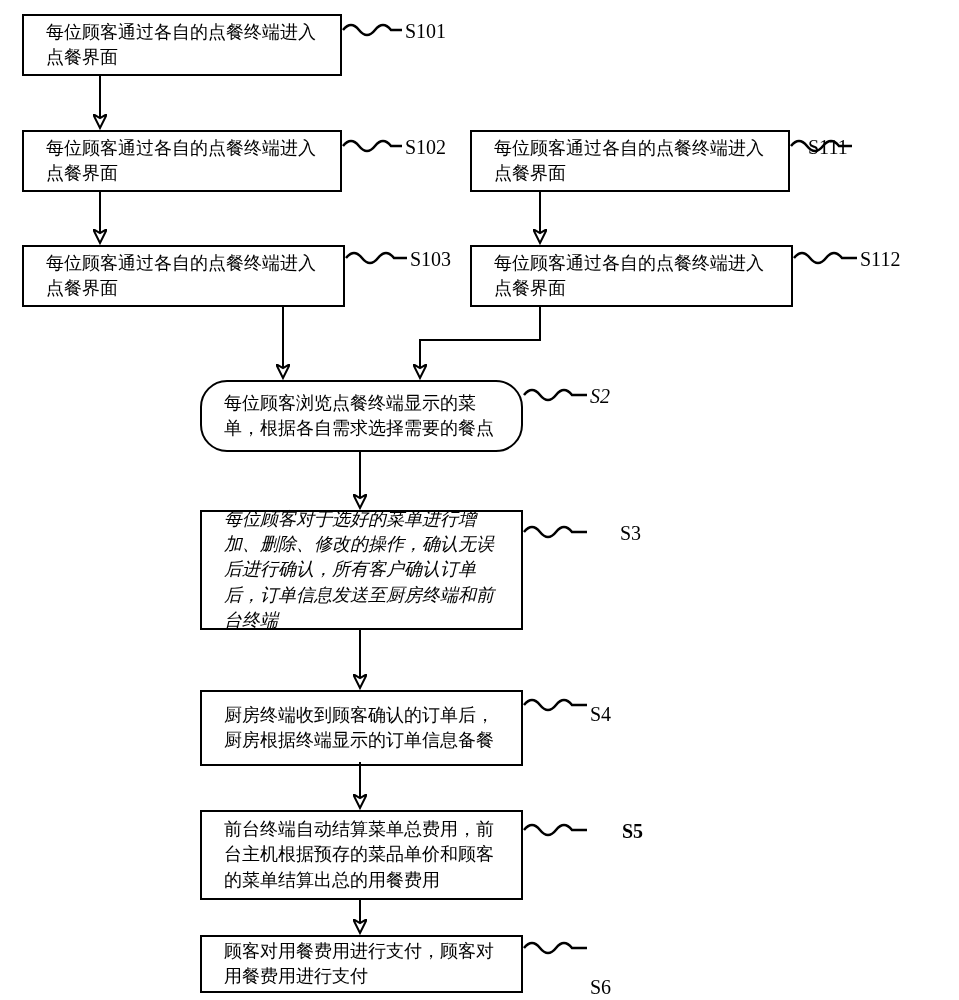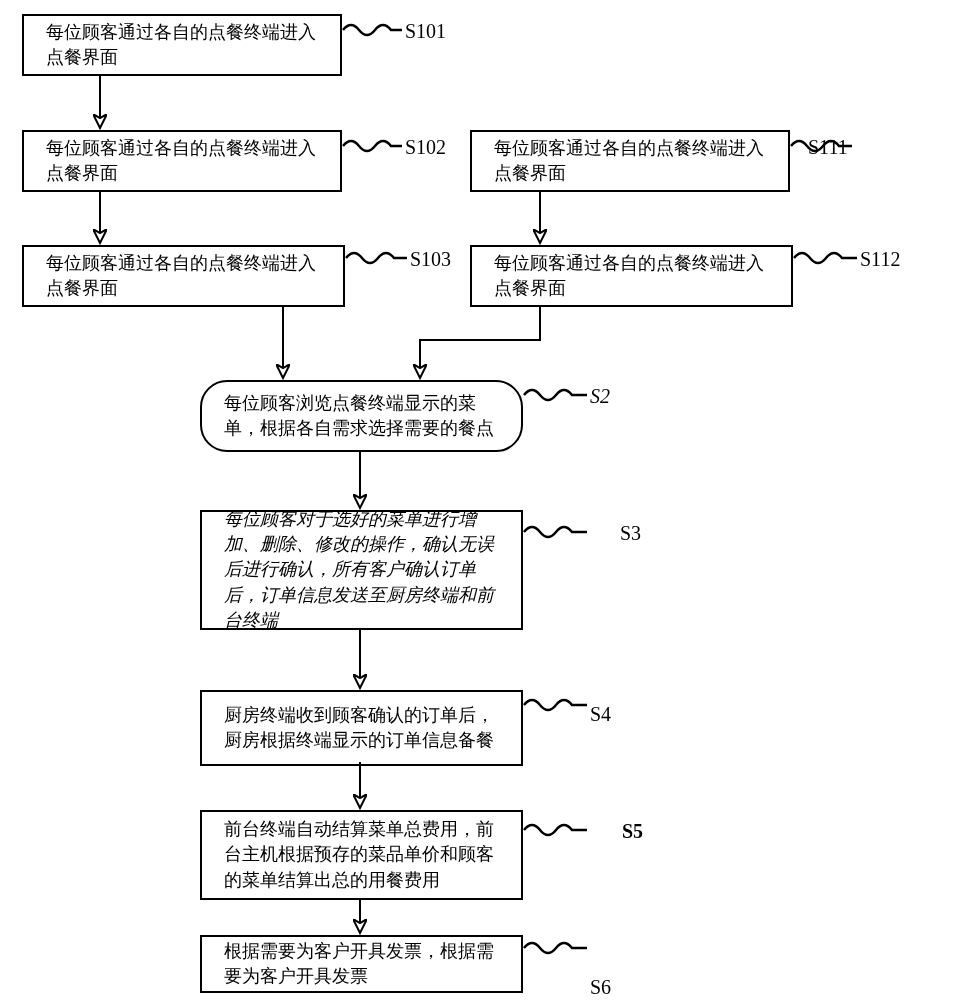--- a/index.html
+++ b/index.html
@@ -71,21 +71,21 @@
 <div class="box" style="left:200px; top:510px; width:323px; height:120px;font-style:italic;">
   <div class="box-inner">每位顾客对于选好的菜单进行增加、删除、修改的操作，确认无误后进行确认，所有客户确认订单后，订单信息发送至厨房终端和前台终端</div>
 </div>
 <div class="box" style="left:200px; top:690px; width:323px; height:76px;">
   <div class="box-inner">厨房终端收到顾客确认的订单后，厨房根据终端显示的订单信息备餐</div>
 </div>
 <div class="box" style="left:200px; top:810px; width:323px; height:90px;">
   <div class="box-inner">前台终端自动结算菜单总费用，前台主机根据预存的菜品单价和顾客的菜单结算出总的用餐费用</div>
 </div>
 <div class="box" style="left:200px; top:935px; width:323px; height:58px;">
-  <div class="box-inner">根据需要为客户开具发票，根据需要为客户开具发票</div>
+  <div class="box-inner">顾客对用餐费用进行支付，顾客对用餐费用进行支付</div>
 </div>
 
 <div class="label" style="left:405px; top:20px;">S101</div>
 <div class="label" style="left:405px; top:136px;">S102</div>
 <div class="label" style="left:410px; top:248px;">S103</div>
 <div class="label" style="left:808px; top:136px;">S111</div>
 <div class="label" style="left:860px; top:248px;font-family:Liberation Serif, serif;">S112</div>
 <div class="label" style="left:590px; top:385px;font-style:italic;">S2</div>
 <div class="label" style="left:620px; top:522px;">S3</div>
 <div class="label" style="left:590px; top:675px;margin-top:28px;">S4</div>

